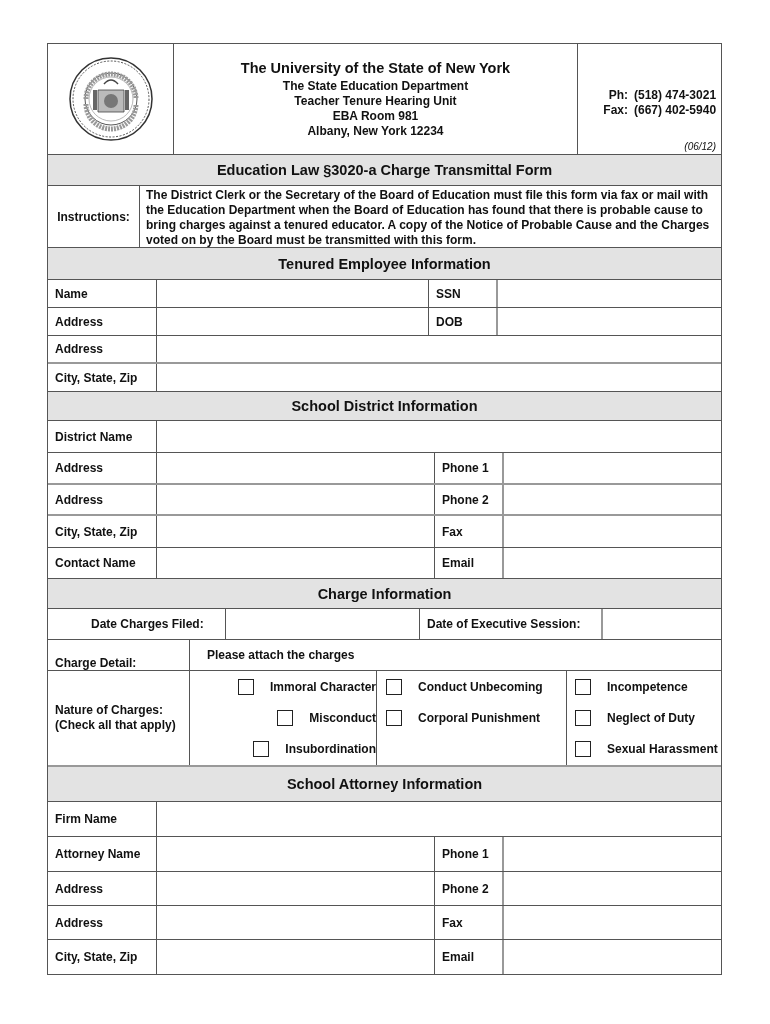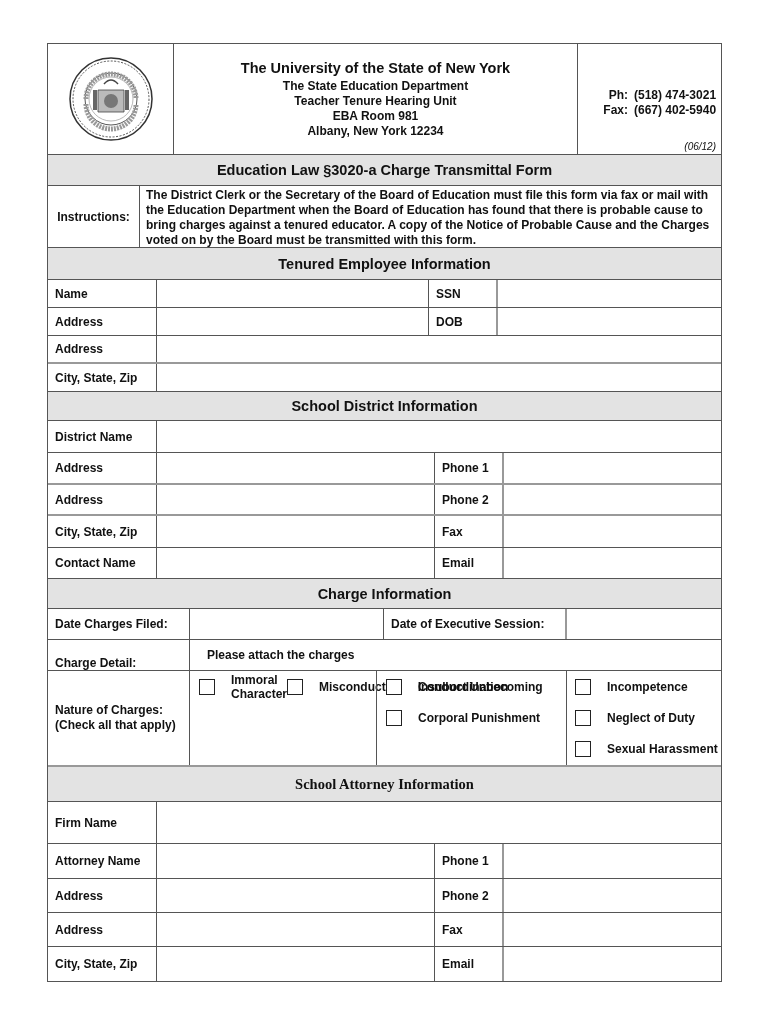--- a/index.html
+++ b/index.html
@@ -128,35 +128,35 @@
     <div class="cell lbl" style="width:108px;">Contact Name</div>
     <div class="cell vl" style="width:278px;"></div>
     <div class="cell lbl vl" style="width:68px;">Email</div>
     <div class="cell vlg" style="flex:1;"></div>
   </div>
 
   <div class="row hdr-row" style="height:30px;">
     <div class="cell hdr">Charge Information</div>
   </div>
   <div class="row" style="height:31px;">
-    <div class="cell lbl" style="width:141px;">Date Charges Filed:</div>
+    <div class="cell lbl" style="width:141px;margin-left:36px;">Date Charges Filed:</div>
     <div class="cell vl" style="width:194px;"></div>
     <div class="cell lbl vl" style="width:182px;">Date of Executive Session:</div>
     <div class="cell vlg" style="flex:1;"></div>
   </div>
   <div class="row" style="height:31px;">
     <div class="cell lbl" style="width:141px;margin-top:16px;">Charge Detail:</div>
     <div class="cell vl" style="flex:1; padding-left:17px;">Please attach the  charges</div>
   </div>
   <div class="row rg" style="height:96px;">
     <div class="cell lbl" style="width:141px; flex-direction:column; align-items:flex-start; justify-content:center; line-height:15px;">
       <span>Nature of Charges:</span>
       <span>(Check all that apply)</span>
     </div>
-    <div class="cell vl" style="width:187px; flex-direction:row; align-items:flex-start; padding-left:9px;">
+    <div class="cell vl" style="width:187px; flex-direction:column; align-items:flex-end; ">
       <div class="chk-item">
           <span class="chk"></span>
           <span>Immoral Character</span>
         </div>
       <div class="chk-item">
           <span class="chk"></span>
           <span>Misconduct</span>
         </div>
       <div class="chk-item">
           <span class="chk"></span>
@@ -182,24 +182,24 @@
           <span class="chk"></span>
           <span>Neglect of Duty</span>
         </div>
       <div class="chk-item">
           <span class="chk"></span>
           <span>Sexual Harassment</span>
         </div>
     </div>
   </div>
 
-  <div class="row hdr-row" style="height:35px;font-family:Liberation Serif, serif;">
+  <div class="row hdr-row" style="height:35px;">
     <div class="cell hdr">School Attorney Information</div>
   </div>
-  <div class="row" style="height:42px;justify-content:center;">
+  <div class="row" style="height:35px;justify-content:center;">
     <div class="cell lbl" style="width:108px;">Firm Name</div>
     <div class="cell vl" style="flex:1;"></div>
   </div>
   <div class="row" style="height:35px;">
     <div class="cell lbl" style="width:108px;">Attorney Name</div>
     <div class="cell vl" style="width:278px;"></div>
     <div class="cell lbl vl" style="width:68px;">Phone 1</div>
     <div class="cell vlg" style="flex:1;"></div>
   </div>
   <div class="row" style="height:34px;">

